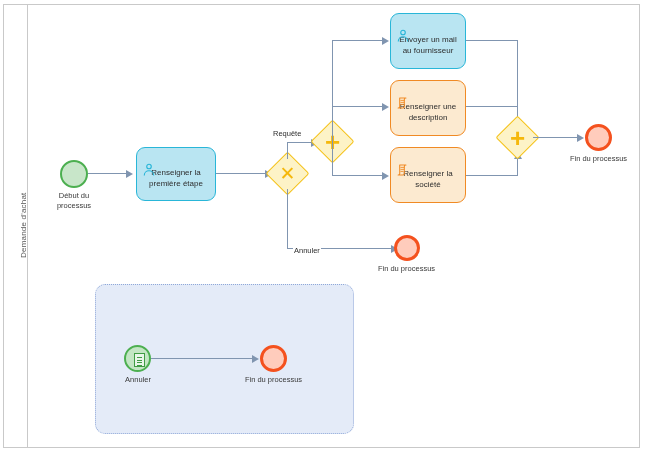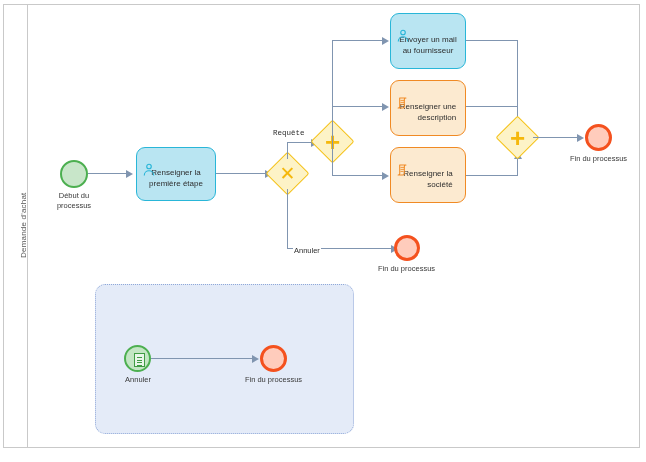--- a/index.html
+++ b/index.html
@@ -24,21 +24,21 @@
   
   .doc-icon{position:absolute;box-sizing:border-box;border:1.2px solid #3f9c43;
             background:#e8f5e9;}
   .doc-icon i{position:absolute;left:2px;right:2px;height:1px;background:#3f9c43;display:block;}
 
   
   .task{position:absolute;box-sizing:border-box;border-radius:9px;
         display:flex;align-items:center;justify-content:center;text-align:center;
         font-size:8px;line-height:11px;color:#2e2e2e;white-space:pre-line;padding-top:8px;}
   .task-user{border:1.6px solid #29b6d8;background:#b9e5f2;}
-  .task-script{border:1.6px solid #f08a24;background:#fcead0;text-align:right;}
+  .task-script{border:1.6px solid #f08a24;background:#fcead0;}
 
   .ico{position:absolute;left:5px;top:4px;width:14px;height:14px;}
 
   
   .gw{position:absolute;box-sizing:border-box;}
   .gw .dia{position:absolute;left:0;top:0;width:100%;height:100%;
            background:#fdf3c7;border:1.6px solid #f5c218;
            transform:rotate(45deg);box-sizing:border-box;border-radius:2px;}
   .gw .sym{position:absolute;left:0;top:0;width:100%;height:100%;
            display:flex;align-items:center;justify-content:center;
@@ -95,21 +95,21 @@
   <div class="arrow r" style="left:265px;top:170px;"></div>
 
   <div class="gw" style="left:272px;top:158px;width:31px;height:31px;">
     <div class="dia"></div>
     <div class="sym">✕</div>
   </div>
 
   <div class="conn v" style="left:287px;top:142px;height:17px;"></div>
   <div class="conn h" style="left:287px;top:142px;width:25px;"></div>
   <div class="arrow r" style="left:311px;top:139px;"></div>
-  <div class="flow-label" style="left:272px;top:129px;font-family:Liberation Mono, monospace;">Requête</div>
+  <div class="flow-label" style="left:272px;top:129px;">Requête</div>
 
   <div class="conn v" style="left:287px;top:189px;height:60px;"></div>
   <div class="conn h" style="left:287px;top:248px;width:105px;"></div>
   <div class="arrow r" style="left:391px;top:245px;"></div>
   <div class="flow-label" style="left:293px;top:246px;">Annuler</div>
 
   <div class="gw" style="left:317px;top:126px;width:31px;height:31px;">
     <div class="dia"></div>
     <div class="sym plus">+</div>
   </div>

